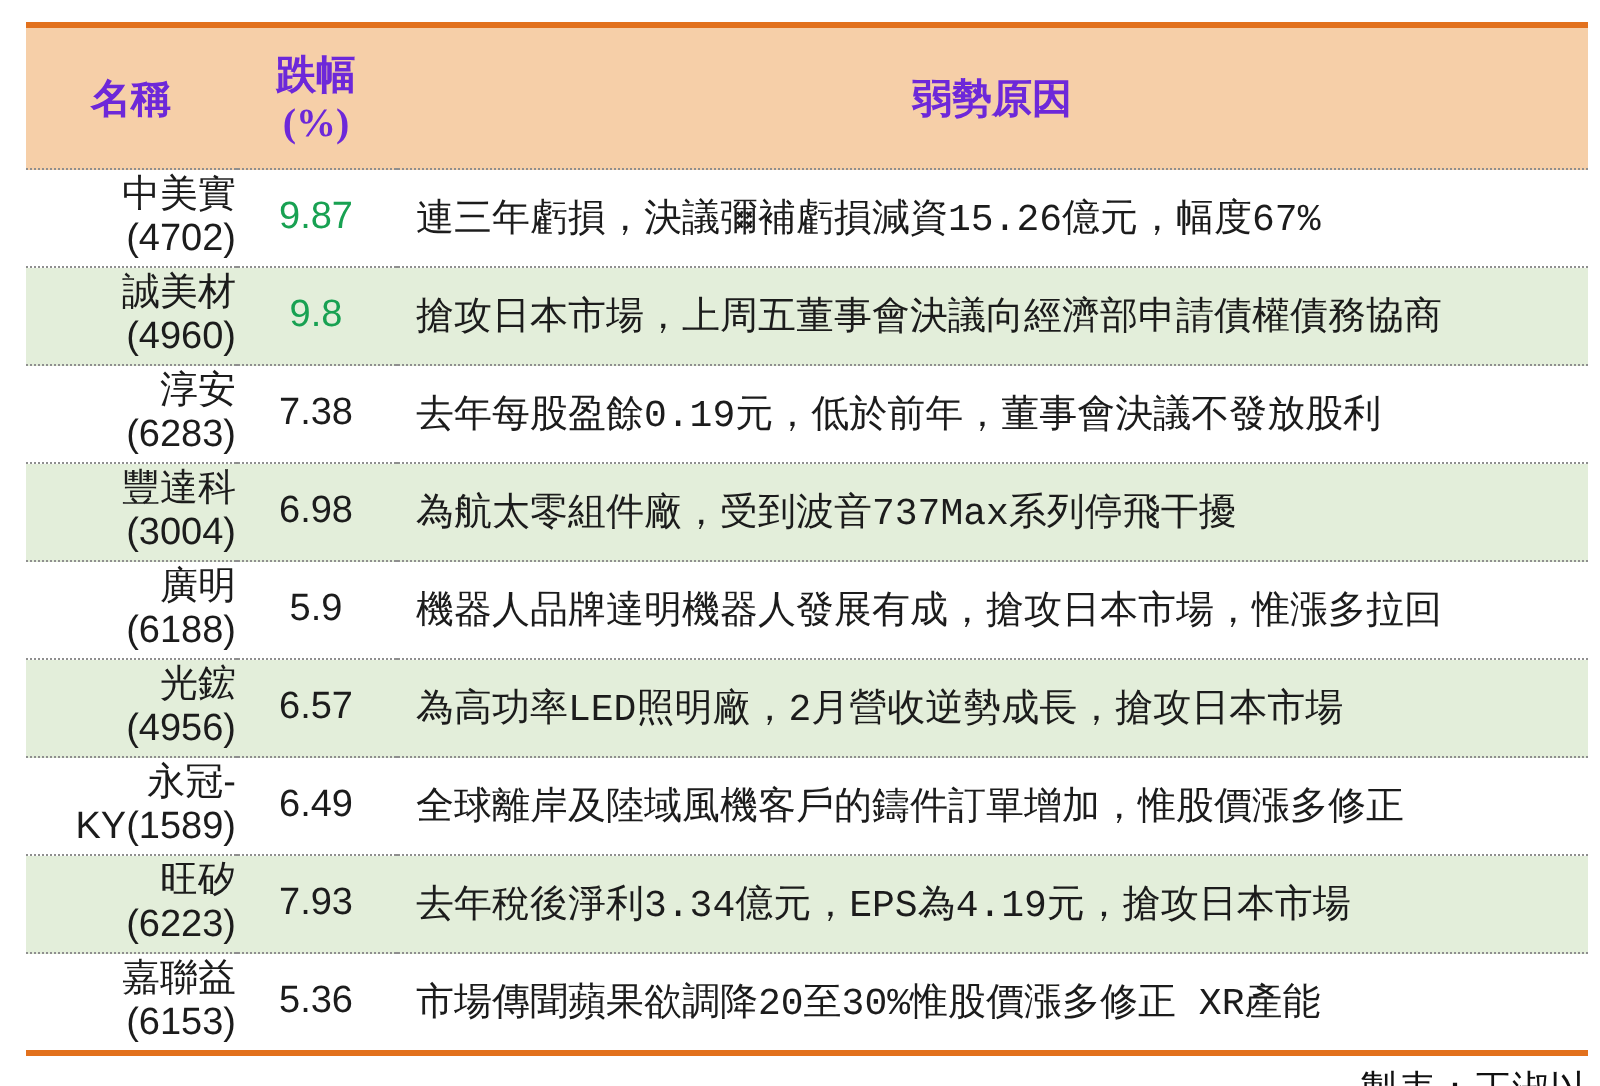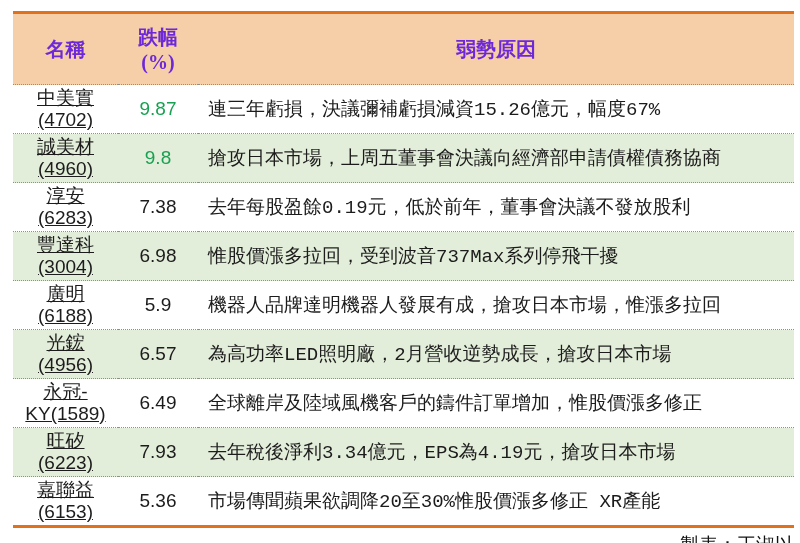--- a/index.html
+++ b/index.html
@@ -44,21 +44,21 @@
   th.col-pct   { width: 80px; }
   th.col-reason{ }
   tbody td {
     height: 47px;
     font-size: 19px;
     border-top: 1px dotted var(--grid-dot);
     padding: 0;
     background: #ffffff;
   }
   tbody tr:nth-child(even) td { background: var(--row-shade); }
-  td.name  { text-align: center; line-height: 22px; padding: 2px 0; text-decoration: underline; }
+  td.name  { text-align: right; line-height: 22px; padding: 2px 0; }
   td.name .nm, td.name .cd { display: block; }
   td.pct   { text-align: center; font-size: 19px; }
   td.pct.green { color: var(--green); }
   td.reason{ text-align: left; padding-left: 10px; font-family: Liberation Mono, monospace; }
   .credit {
     margin-top: 4px;
     text-align: right;
     font-size: 19px;
     color: #111;
   }
@@ -99,21 +99,21 @@
         </td>
         <td class="pct">7.38</td>
         <td class="reason">去年每股盈餘0.19元，低於前年，董事會決議不發放股利</td>
       </tr>
       <tr>
         <td class="name">
           <span class="nm">豐達科</span>
           <span class="cd">(3004)</span>
         </td>
         <td class="pct">6.98</td>
-        <td class="reason">惟股價漲多拉回，受到波音737Max系列停飛干擾</td>
+        <td class="reason">為航太零組件廠，受到波音737Max系列停飛干擾</td>
       </tr>
       <tr>
         <td class="name">
           <span class="nm">廣明</span>
           <span class="cd">(6188)</span>
         </td>
         <td class="pct">5.9</td>
         <td class="reason">機器人品牌達明機器人發展有成，搶攻日本市場，惟漲多拉回</td>
       </tr>
       <tr>

